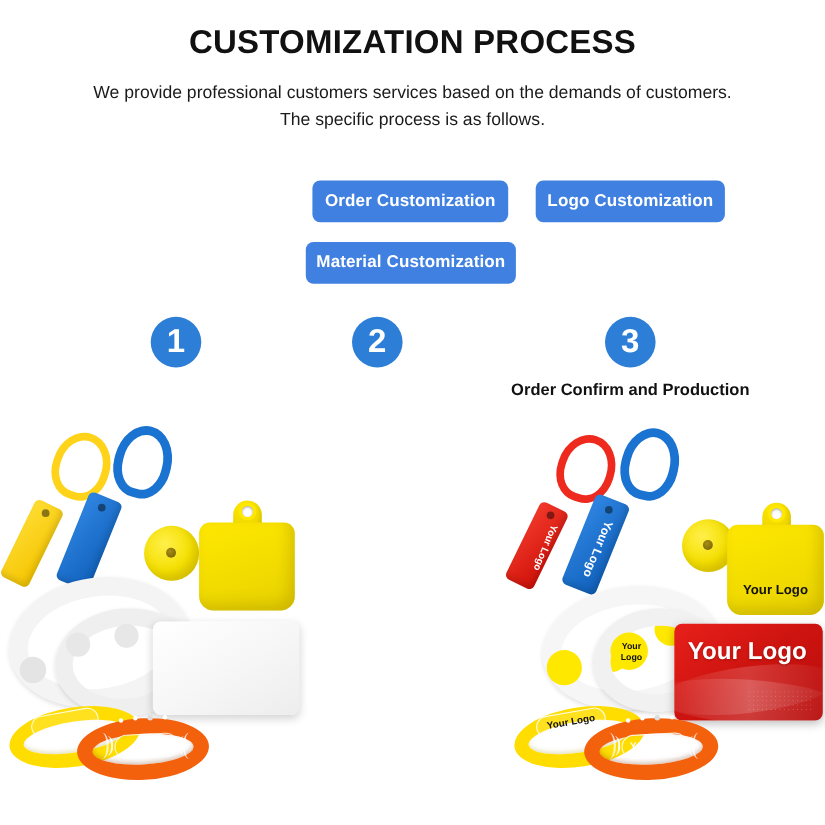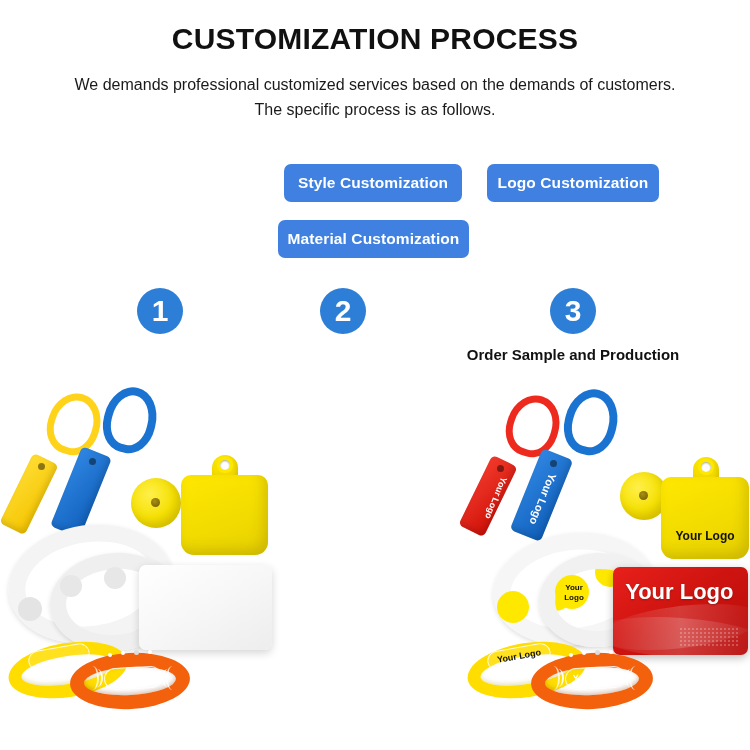--- a/index.html
+++ b/index.html
@@ -183,37 +183,37 @@
   }
   .wave { position:absolute; border-right-style:solid; border-radius:50%; }
 </style>
 </head>
 <body>
 
 <div class="page">
 
   <div class="title">CUSTOMIZATION PROCESS</div>
   <div class="subtitle">
-    <span class="ln">We demands professional customized services based on the demands of customers.</span>
+    <span class="ln">We provide professional customers services based on the demands of customers.</span>
     <span class="ln">The specific process is as follows.</span>
   </div>
 
-  <div class="pill" id="pill-size">Style Customization</div>
+  <div class="pill" id="pill-size">Order Customization</div>
   <div class="pill" id="pill-logo">Logo Customization</div>
   <div class="pill" id="pill-material">Material Customization</div>
 
   <div class="step" id="step-1">
     <div class="circle">1</div>
   </div>
   <div class="step" id="step-2">
     <div class="circle">2</div>
   </div>
   <div class="step" id="step-3">
     <div class="circle">3</div>
-    <div class="step-label">Order Sample and Production</div>
+    <div class="step-label">Order Confirm and Production</div>
   </div>
 
   <div class="showcase">
 
     <div class="panel" id="panel-left">
 
       <div>
         <div class="seal-loop" style="left:48px; top:8px; width:52px; height:62px;
              border-width:7px; border-color:#ffd31a; transform:rotate(18deg);"></div>
         <div class="seal-body" style="left:15px; top:70px; width:28px; height:78px;

